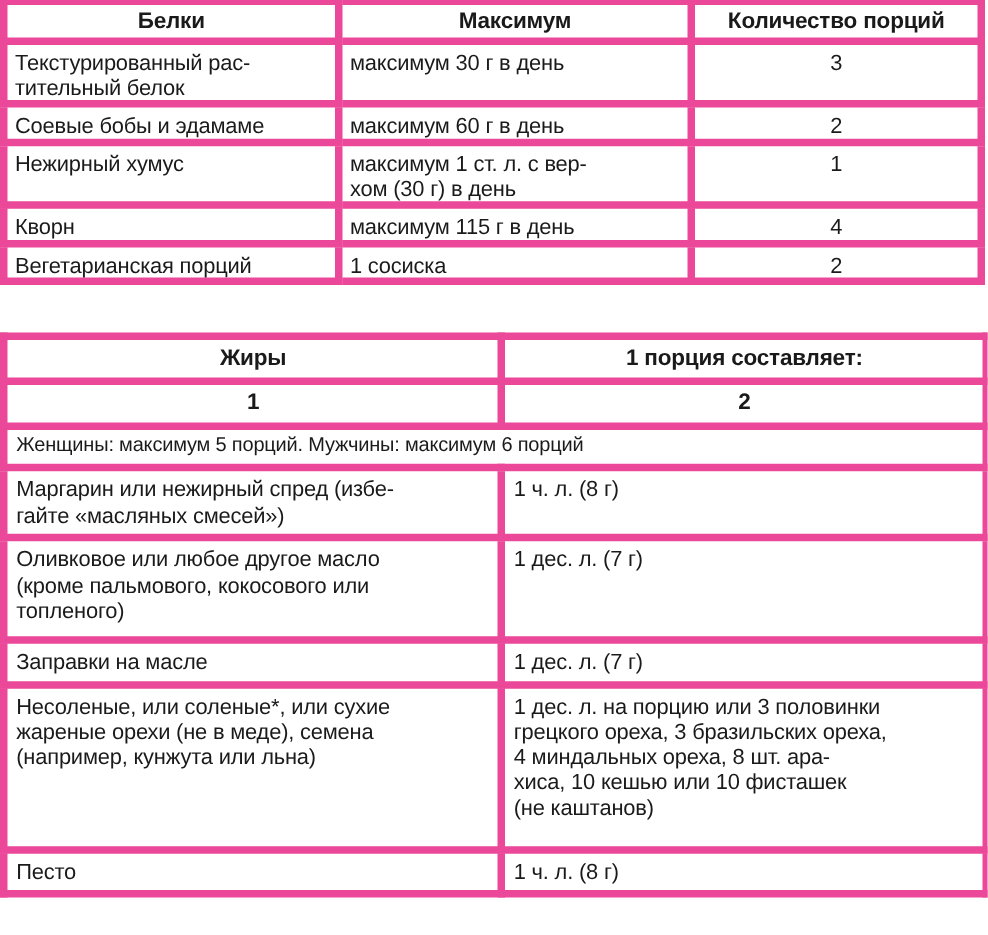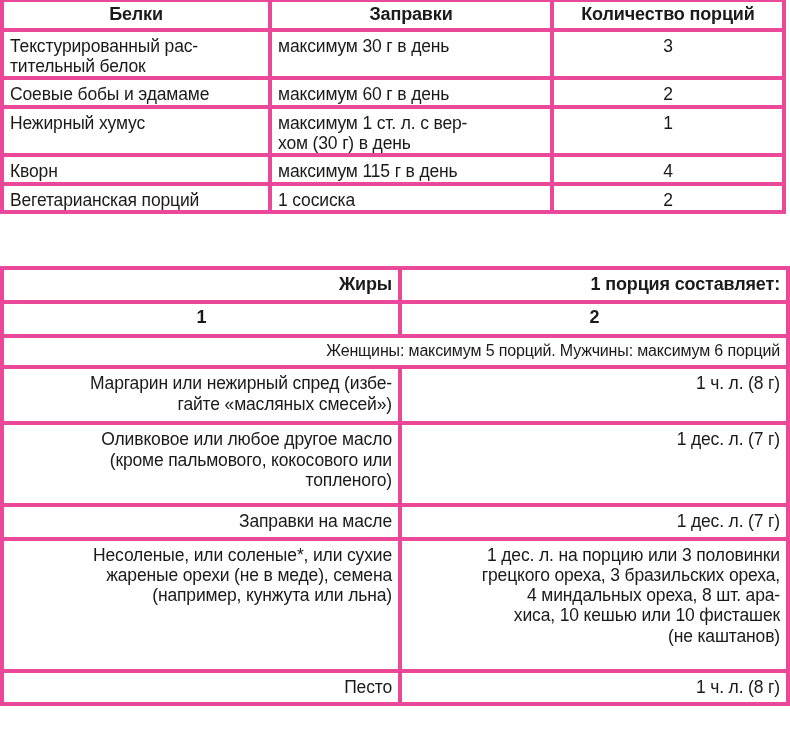--- a/index.html
+++ b/index.html
@@ -24,21 +24,21 @@
     background: #ffffff;
   }
 
   
   table.grid {
     border-collapse: collapse;
     table-layout: fixed;
     background: #fff;
   }
   table.grid td, table.grid th {
-    border: 4px solid #ec4899;
+    border: 6px solid #ec4899;
     padding: 3px 6px 4px 6px;
     vertical-align: top;
     font-weight: normal;
     font-size: 17.5px;
     line-height: 1.16;
     letter-spacing: -0.15px;
     font-stretch: condensed;
   }
   table.grid th {
     text-align: center;
@@ -67,21 +67,21 @@
   
   #t2-wrap {
     position: absolute;
     left: 0px;
     top: 266px;
     width: 786px;
   }
   #t2 { width: 786px; }
   #t2 col.c1 { width: 398px; }
   #t2 col.c2 { width: 388px; }
-  #t2 td, #t2 th { padding: 4px 6px 5px 7px; text-align: right; }
+  #t2 td, #t2 th { padding: 4px 6px 5px 7px; }
   #t2 .numrow td {
     text-align: center;
     font-weight: bold;
     font-size: 18px;
     padding-top: 3px;
     padding-bottom: 6px;
   }
   #t2 .spanrow td {
     font-size: 16px;
     padding-top: 4px;
@@ -102,21 +102,21 @@
   <div id="t1-wrap">
     <table id="t1" class="grid">
       <colgroup>
           <col class="c1">
           <col class="c2">
           <col class="c3">
         </colgroup>
       <thead>
         <tr>
           <th>Белки</th>
-          <th>Заправки</th>
+          <th>Максимум</th>
           <th>Количество порций</th>
         </tr>
       </thead>
       <tbody>
         <tr class="rowpad">
           <td class="nb">Текстурированный рас-
 тительный белок</td>
           <td class="nb">максимум 30 г в день</td>
           <td class="ctr">3</td>
         </tr>

